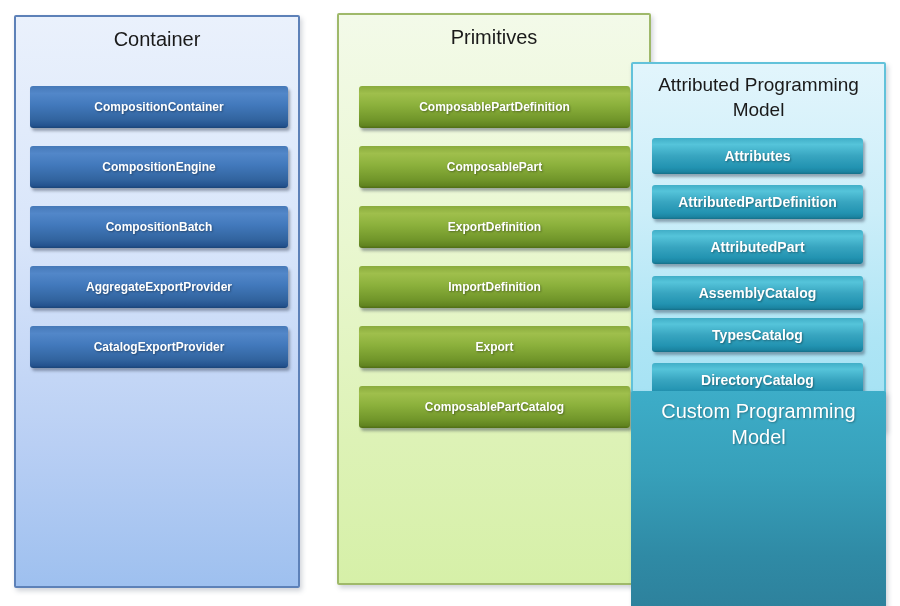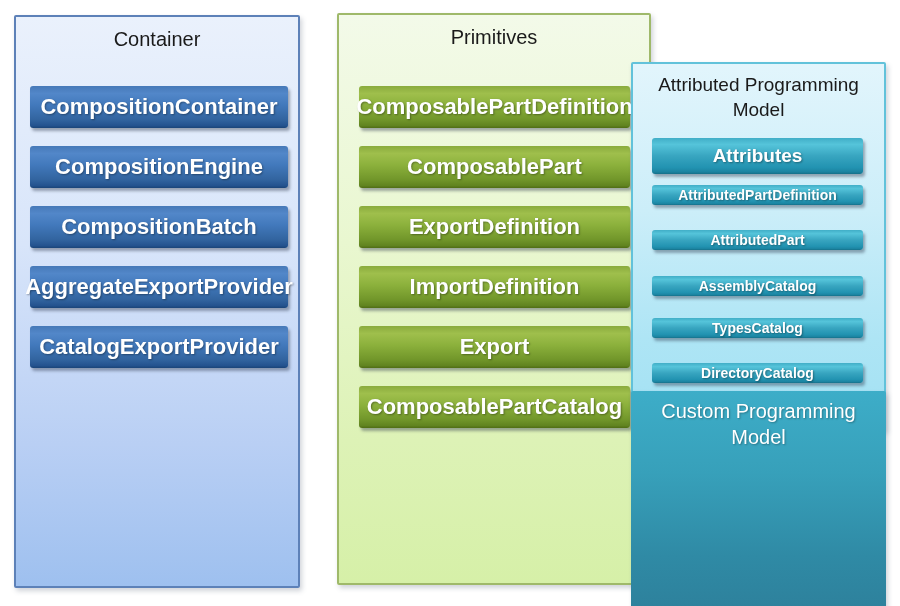--- a/index.html
+++ b/index.html
@@ -57,35 +57,35 @@
   .node-green {
     background: linear-gradient(to bottom,
       #8aab3d 0%, #9fbf4c 18%, #8cb13c 45%, #71962a 80%,
       #618420 94%, #4f6d14 100%);
   }
   .node-teal {
     background: linear-gradient(to bottom,
       #41aec7 0%, #55c4da 18%, #38a5c0 50%, #2293b1 82%,
       #1b84a1 94%, #156f88 100%);
   }
-  .lbl-lg { font-size: 22px; }
-  .lbl-xl { font-size: 19px; }
+  .lbl-lg { font-size: 12px; }
+  .lbl-xl { font-size: 14px; }
   .lbl-sm { font-size: 14px; }
 
   
   #panel-container { left: 14px; top: 15px; width: 282px; height: 569px; }
   #panel-container .node { left: 14px; width: 258px; height: 42px; }
 
   
   #panel-primitives { left: 308px; top: 13px; width: 310px; height: 568px; }
   #panel-primitives .node { left: 20px; width: 271px; height: 42px; }
 
   
   #panel-attributed { left: 631px; top: 14px; width: 251px; height: 365px; margin-top: 48px; }
-  #panel-attributed .node { left: 19px; width: 211px; height: 20px; }
+  #panel-attributed .node { left: 19px; width: 211px; height: 34px; }
 
   
   #panel-custom {
     position: absolute;
     left: 631px; top: 391px; width: 255px; height: 236px;
     background: linear-gradient(to bottom, #3dadc8 0%, #37a0ba 35%, #2f8aa5 70%, #2d7e99 100%);
     border-radius: 2px;
     box-shadow: 2px 3px 5px rgba(100,110,130,0.30);
   }
   #panel-custom .panel-title {

